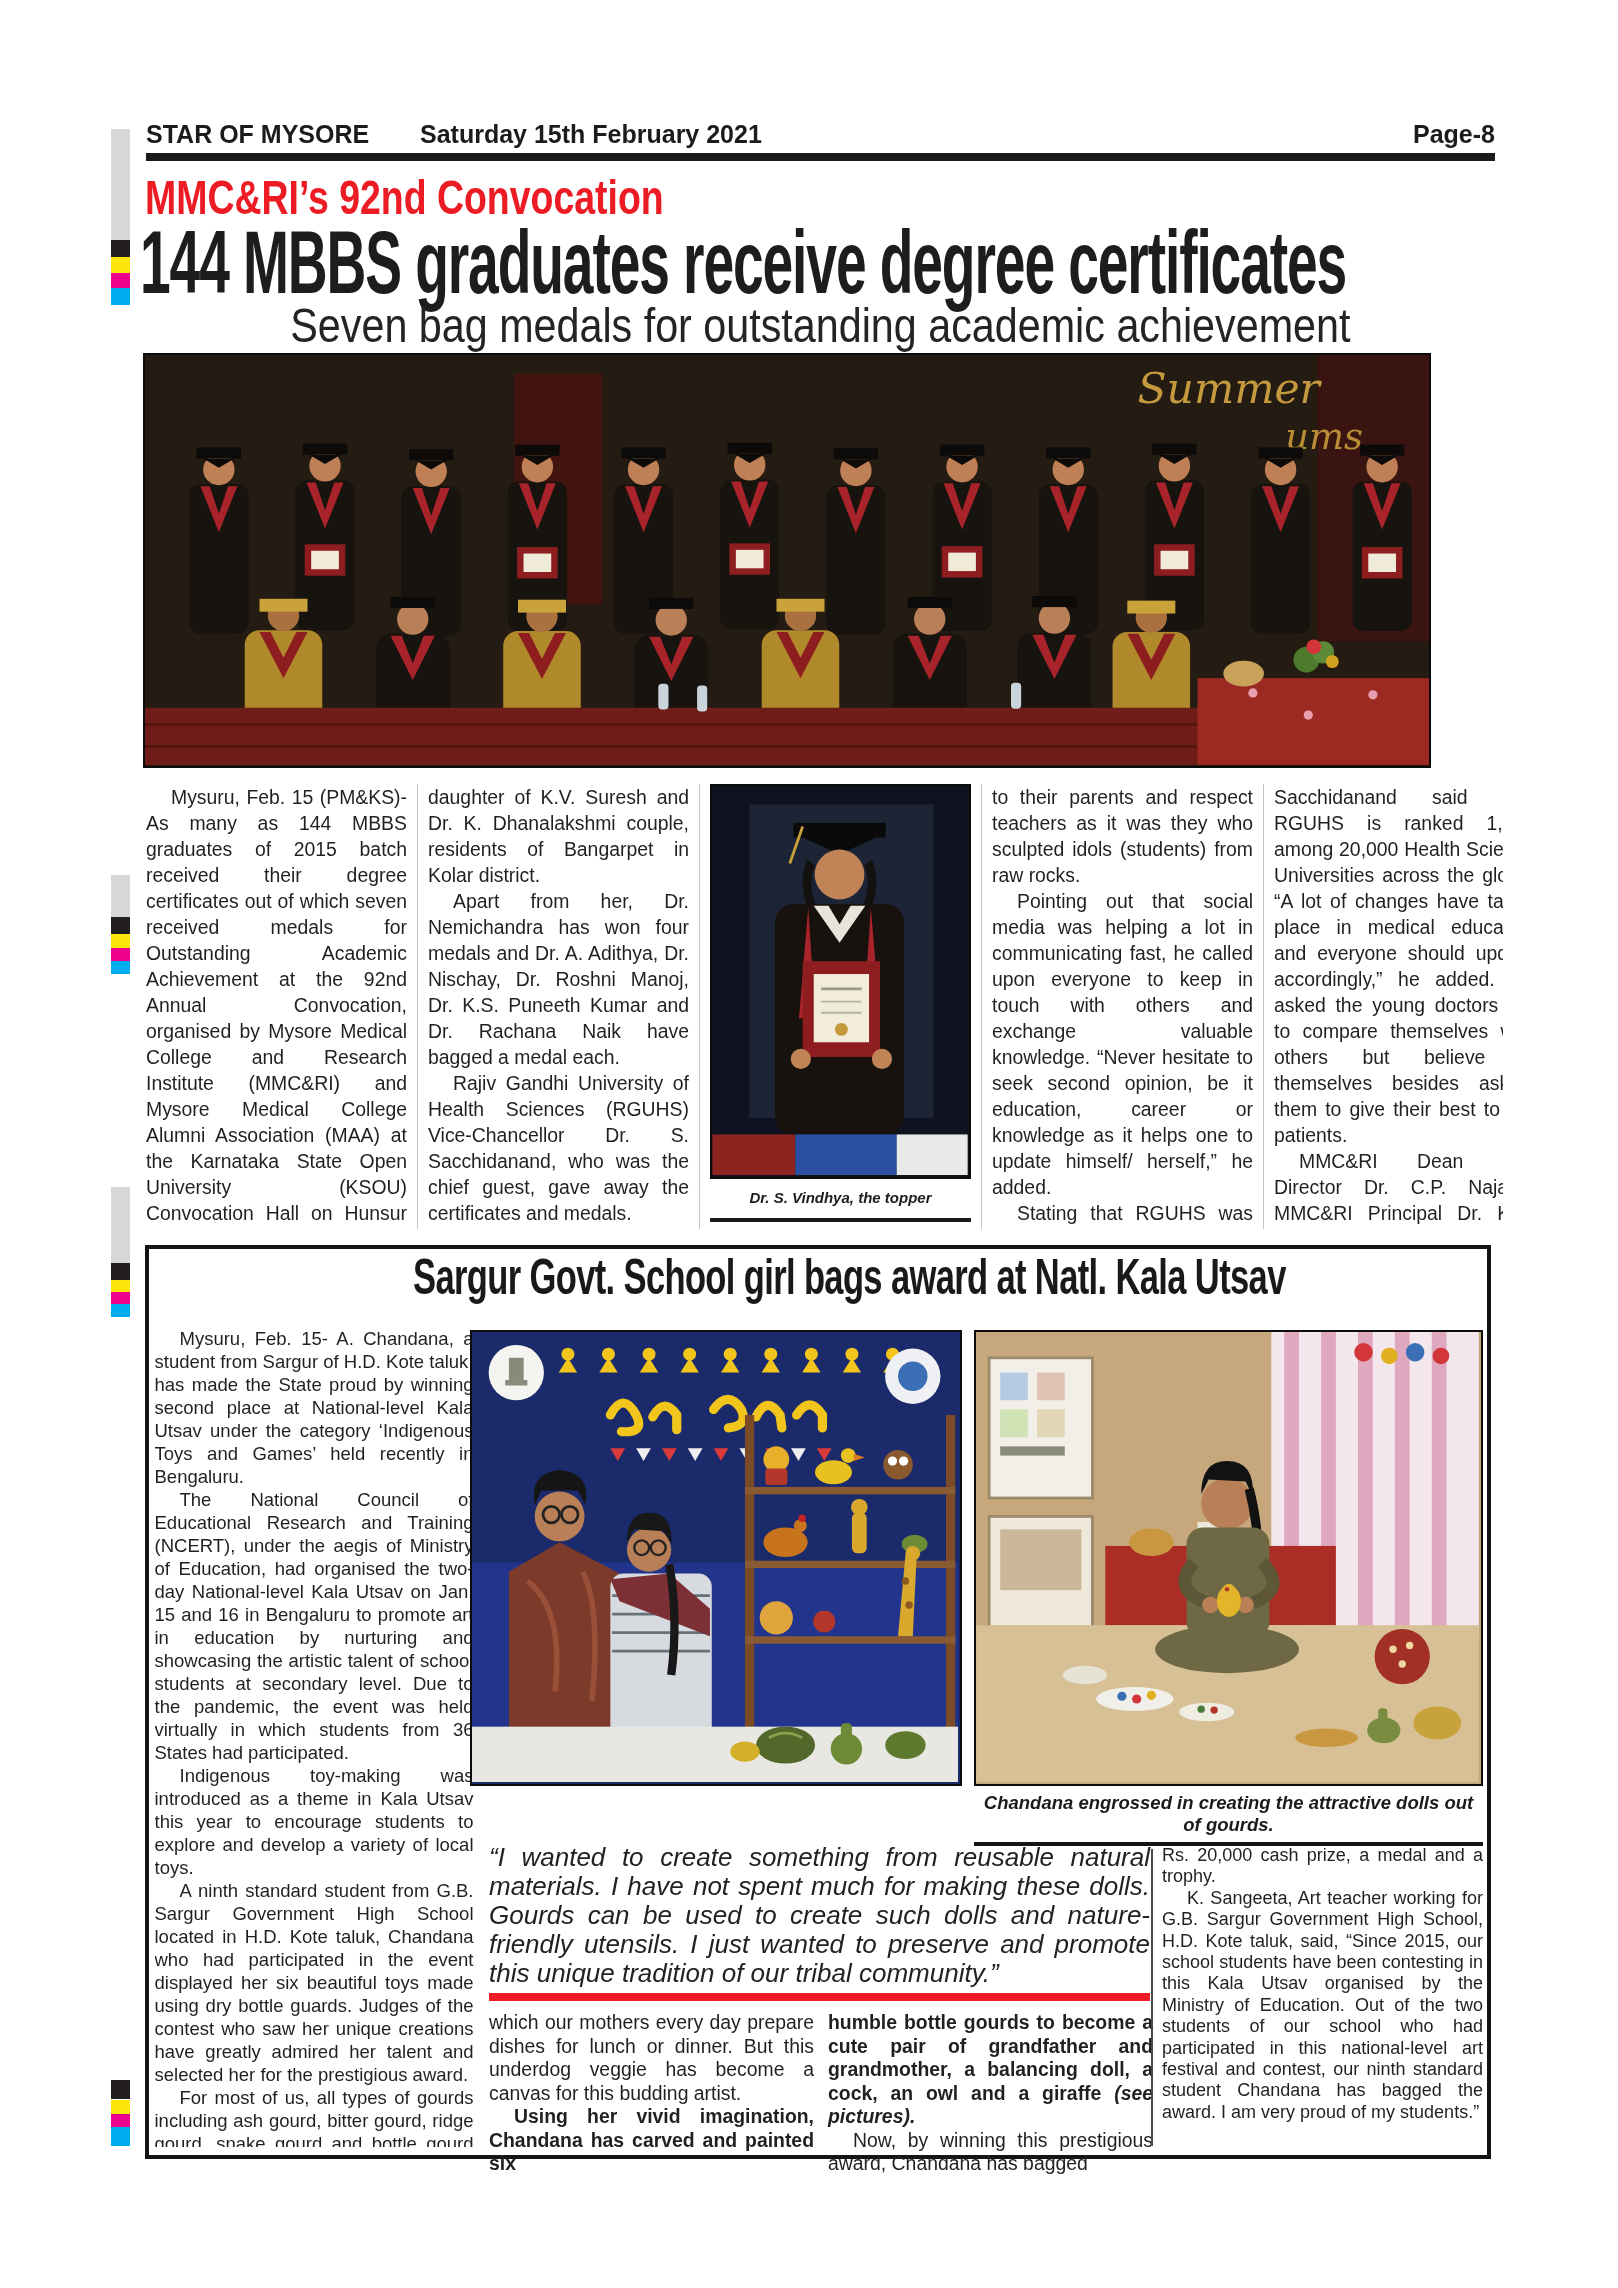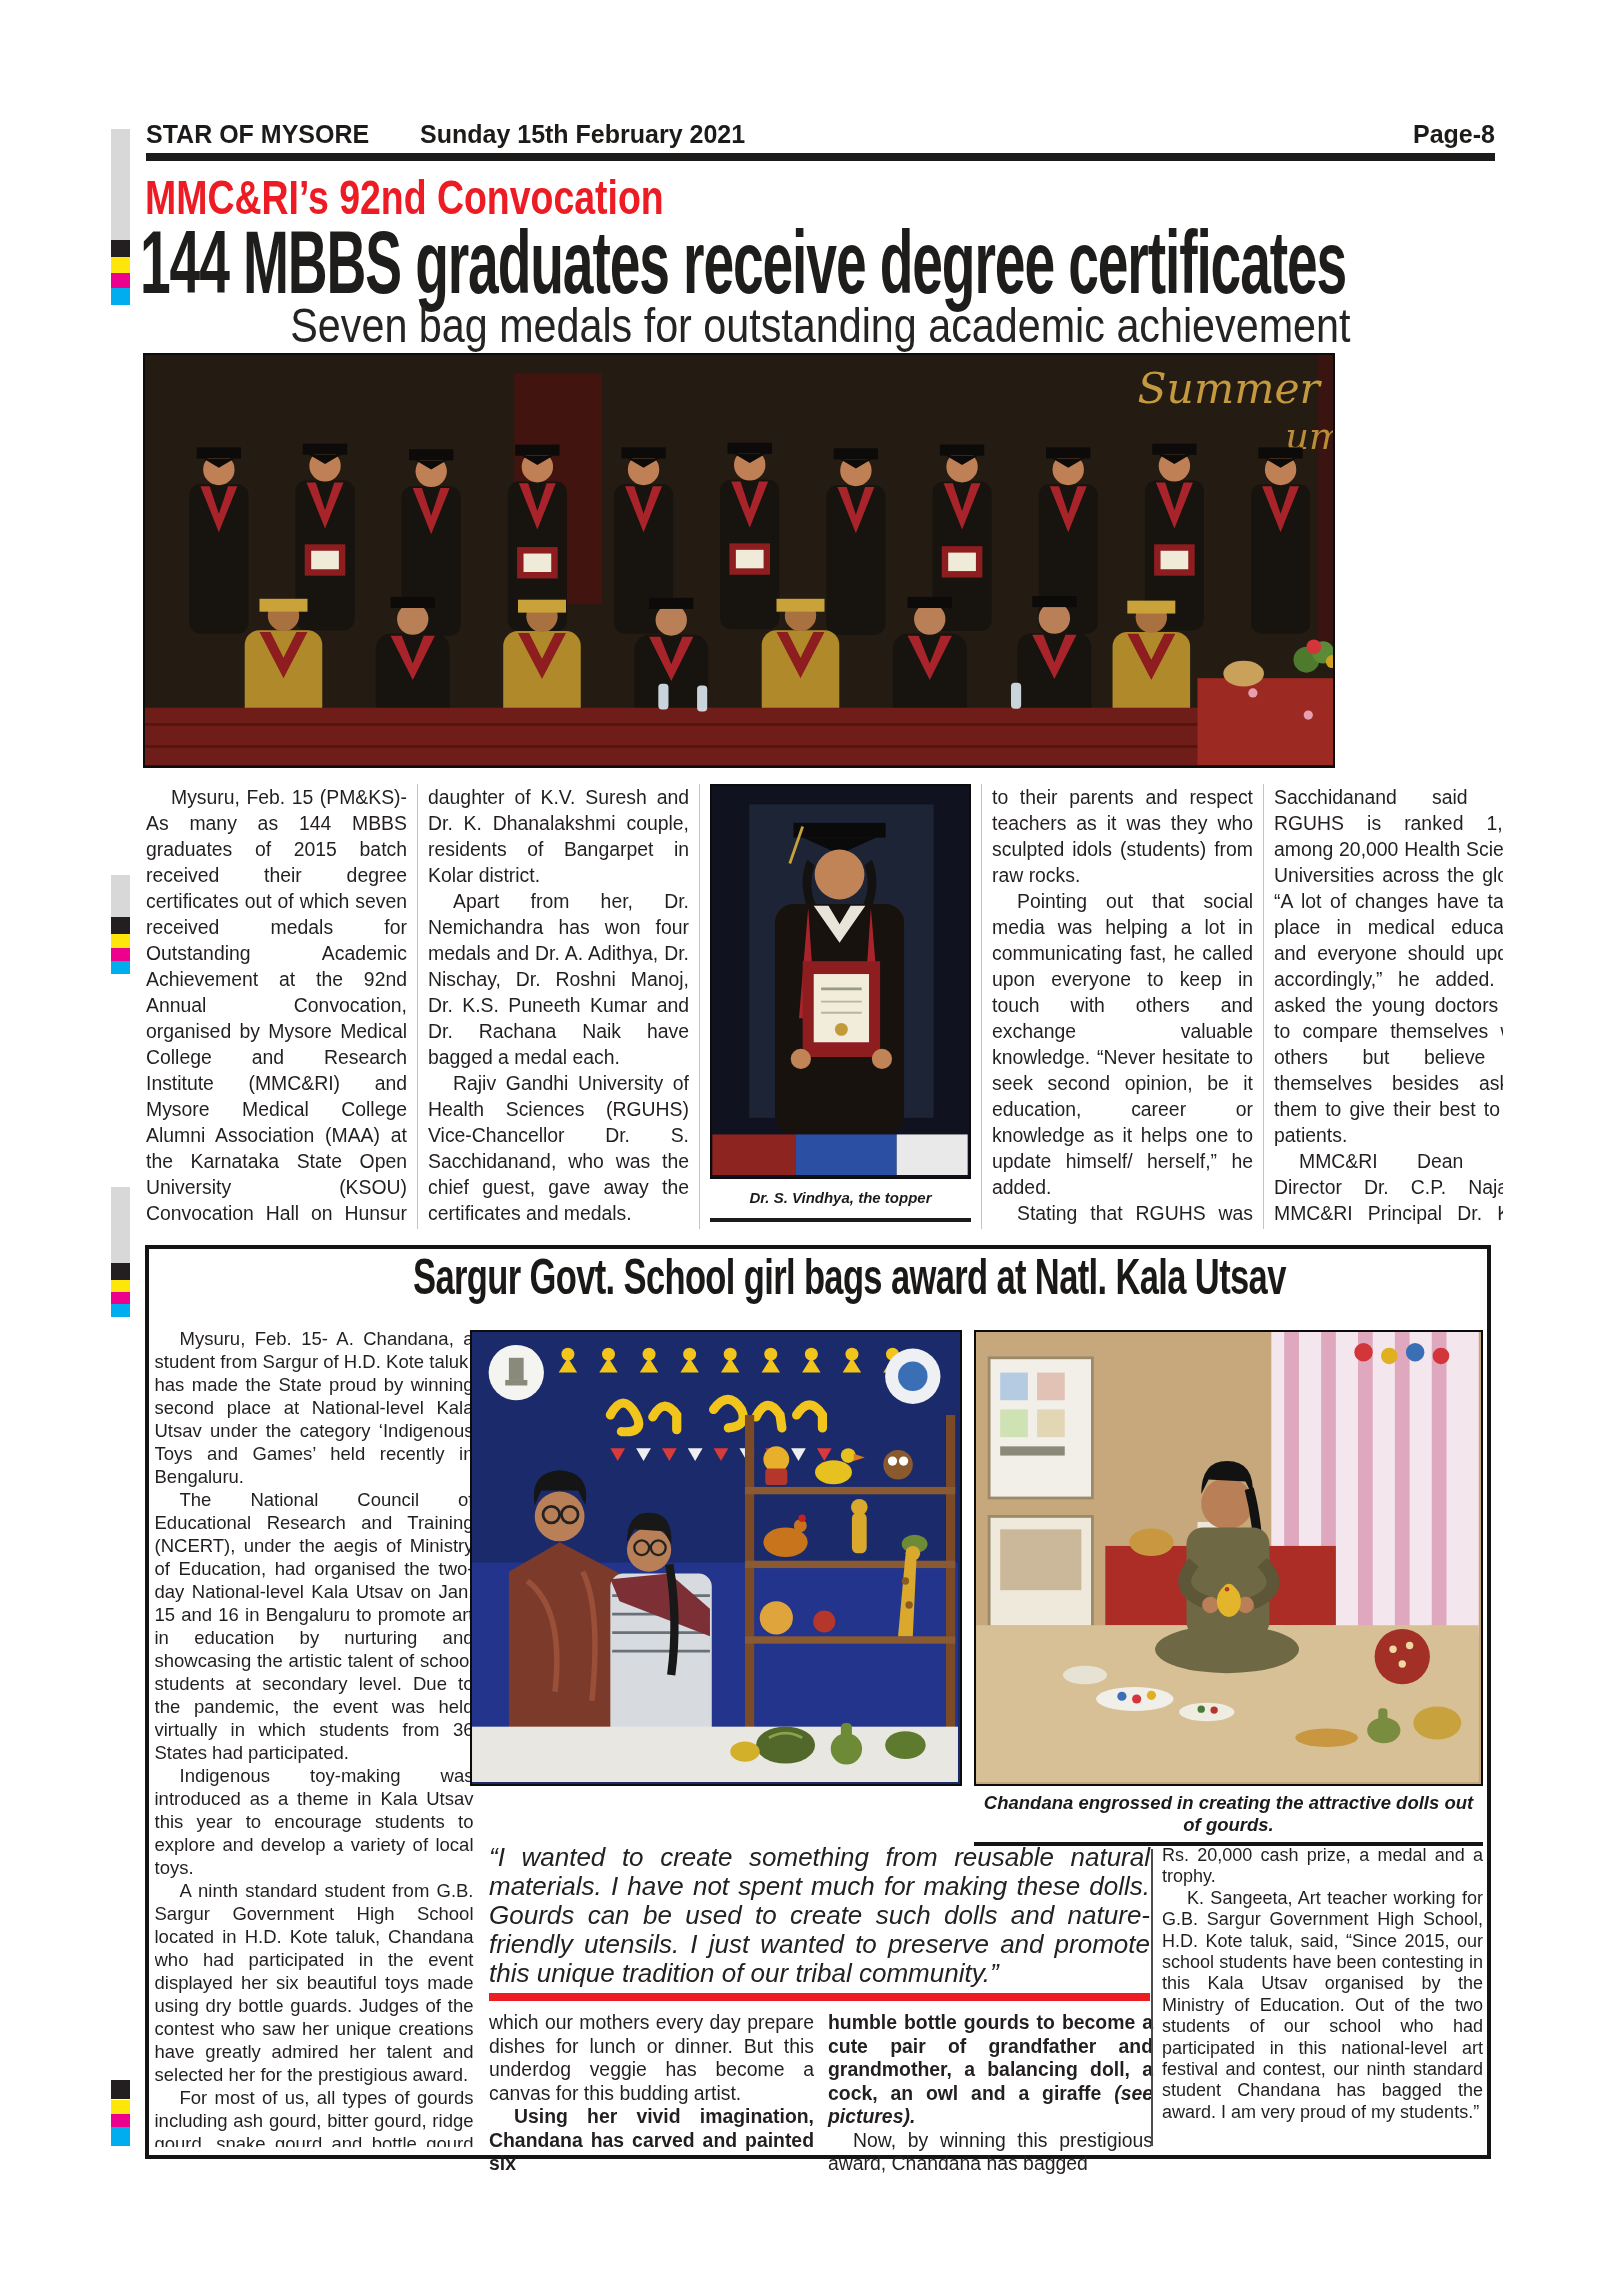--- a/index.html
+++ b/index.html
@@ -18,21 +18,21 @@
   .kicker{position:absolute;left:145px;top:170px;color:#ed1c24;font-weight:bold;font-size:48px;white-space:nowrap;}
   .kicker span{display:inline-block;transform:scaleX(.78);transform-origin:left center;}
   .headline1{position:absolute;left:140px;top:218px;margin:0;font-size:89px;font-weight:700;
              color:#1f1d1c;line-height:1;white-space:nowrap;}
   .headline1 span{display:inline-block;transform:scaleX(.62);transform-origin:left center;letter-spacing:-1.8px;}
   .subhead{position:absolute;left:146px;top:302px;width:1349px;text-align:center;font-size:48px;
            font-weight:400;color:#262422;line-height:1;white-space:nowrap;}
   .subhead span{display:inline-block;transform:scaleX(.86);transform-origin:center;}
   
   figure{margin:0;padding:0;}
-  .mainphoto{position:absolute;left:143px;top:353px;width:1192px;height:415px;
+  .mainphoto{position:absolute;left:143px;top:353px;width:1288px;height:415px;
              border:2.8px solid #0c0c0c;box-sizing:border-box;overflow:hidden;background:#231a12;}
   
   .a1cols{position:absolute;left:146px;top:784px;width:1357px;height:445px;display:flex;overflow:hidden;}
   .a1col{width:261px;flex:0 0 261px;font-size:19.4px;line-height:26px;text-align:justify;}
   .a1col + .a1col{border-left:0.9px solid #c4c4c4;padding-left:10px;margin-left:10px;}
   .a1col p{margin:0;}
   .ind{text-indent:25px;}
   .insetphoto{width:261px;height:395px;border:2.8px solid #0c0c0c;box-sizing:border-box;overflow:hidden;background:#10131f;}
   .insetcap{display:block;width:261px;text-align:center;font-size:15px;font-weight:bold;font-style:italic;
             padding:5.5px 0 7.4px 0;color:#1d1b1a;}
@@ -93,21 +93,21 @@
   <div class="reg" style="top:1292px;height:12px;background:#ec008c;"></div>
   <div class="reg" style="top:1304px;height:13px;background:#00adee;"></div>
 
   <div class="reg" style="top:2080px;height:19.4px;background:#231f20;"></div>
   <div class="reg" style="top:2100px;height:14px;background:#ffe60a;"></div>
   <div class="reg" style="top:2114px;height:14px;background:#ec008c;"></div>
   <div class="reg" style="top:2127px;height:18.5px;background:#00adee;"></div>
 
   <header class="masthead">
     <div class="paper">STAR OF MYSORE</div>
-    <div class="date">Sunday 15th February 2021</div>
+    <div class="date">Saturday 15th February 2021</div>
     <div class="pageno">Page-8</div>
   </header>
   <div class="mastrule"></div>
 
   <div class="kicker"><span>MMC&amp;RI’s 92nd Convocation</span></div>
   <h1 class="headline1"><span>144 MBBS graduates receive degree certificates</span></h1>
   <div class="subhead"><span>Seven bag medals for outstanding academic achievement</span></div>
 
   <figure class="mainphoto">
     <svg width="1347" height="410" viewBox="0 0 1459 444">

